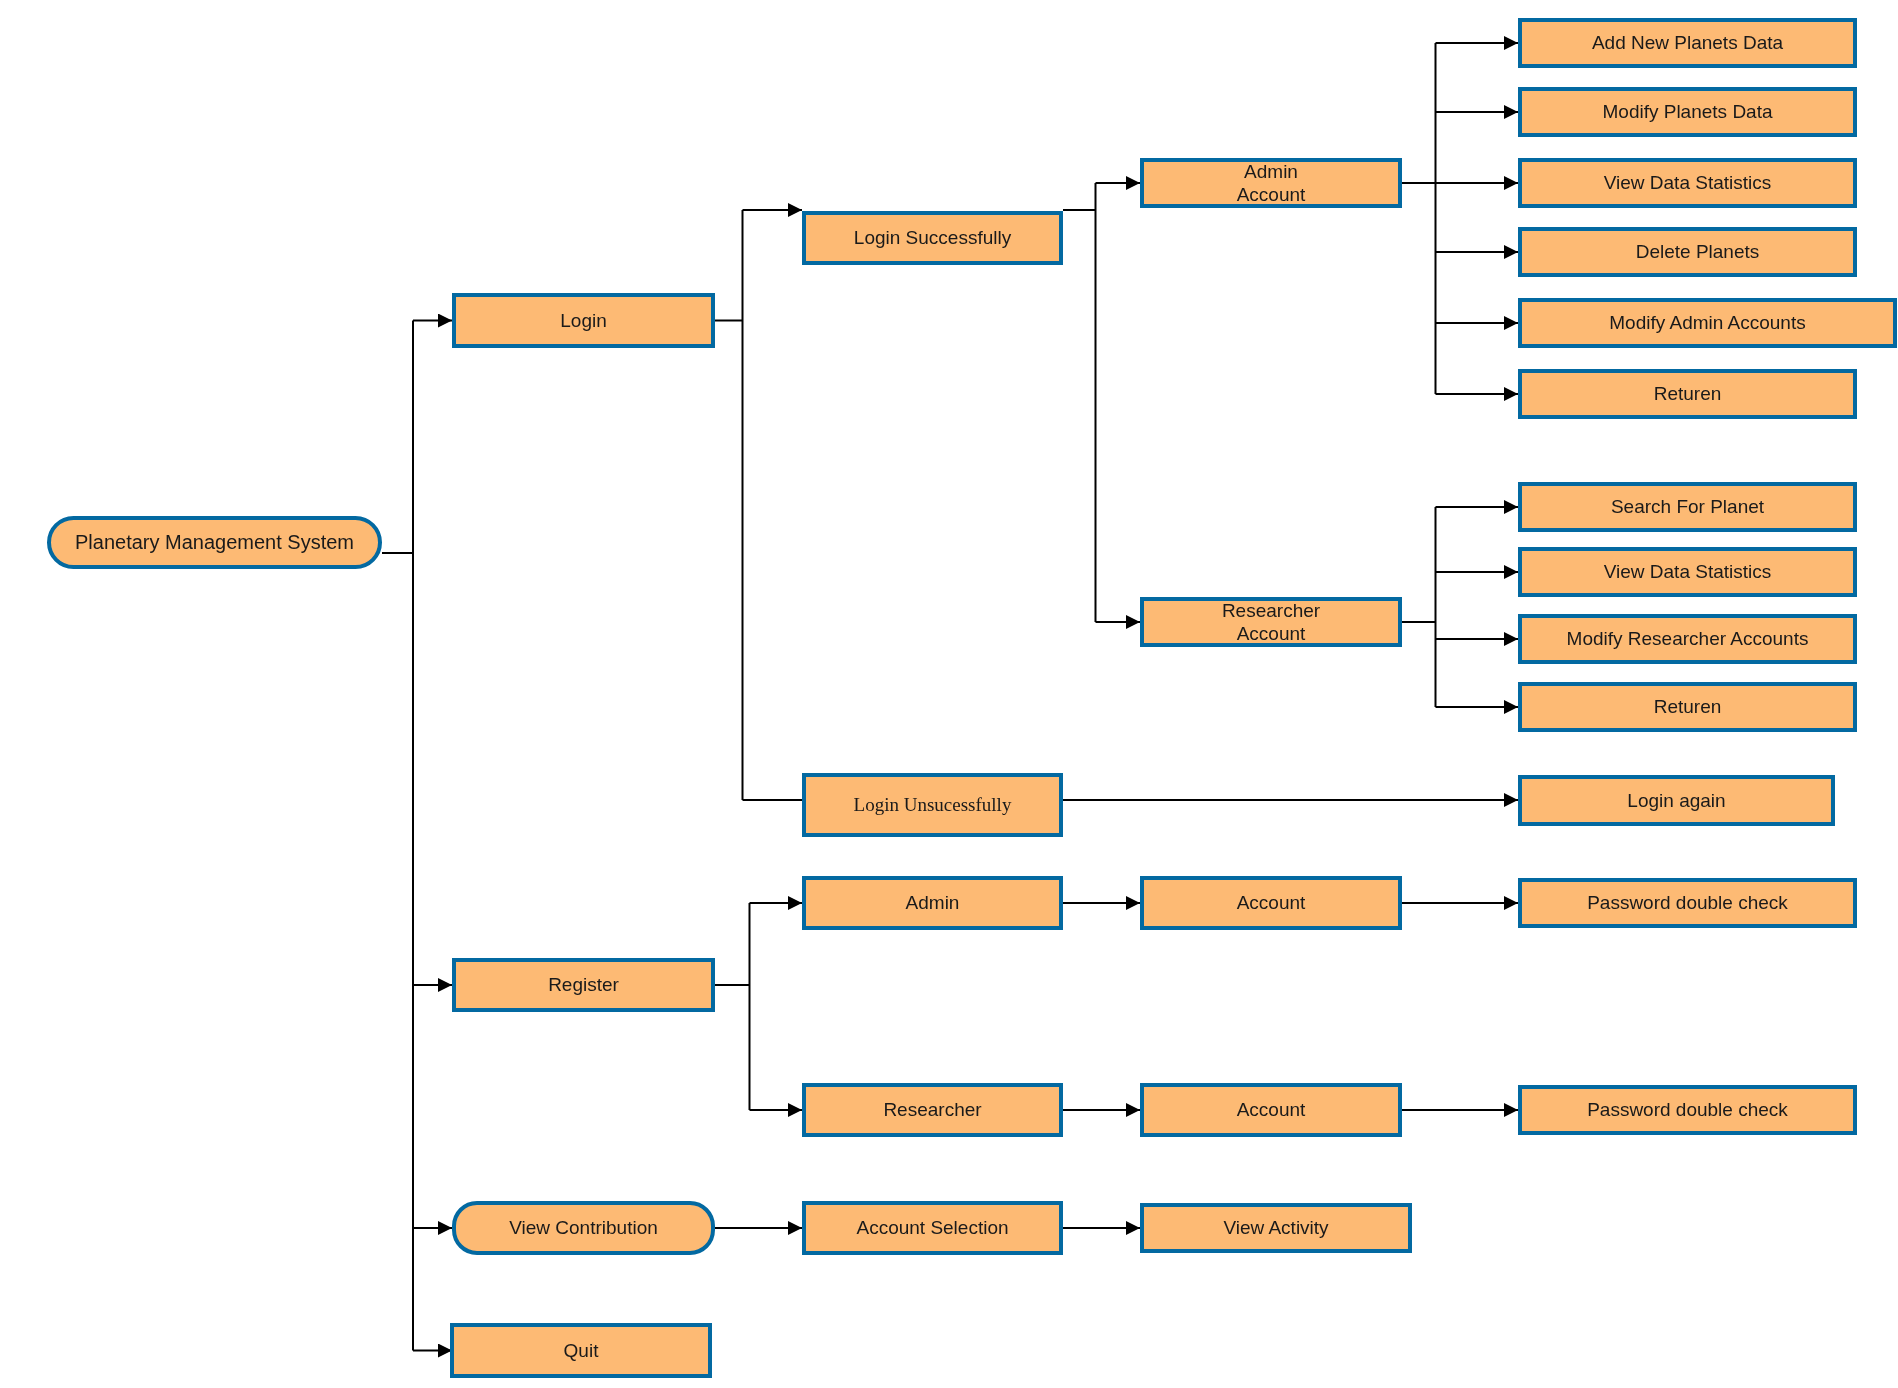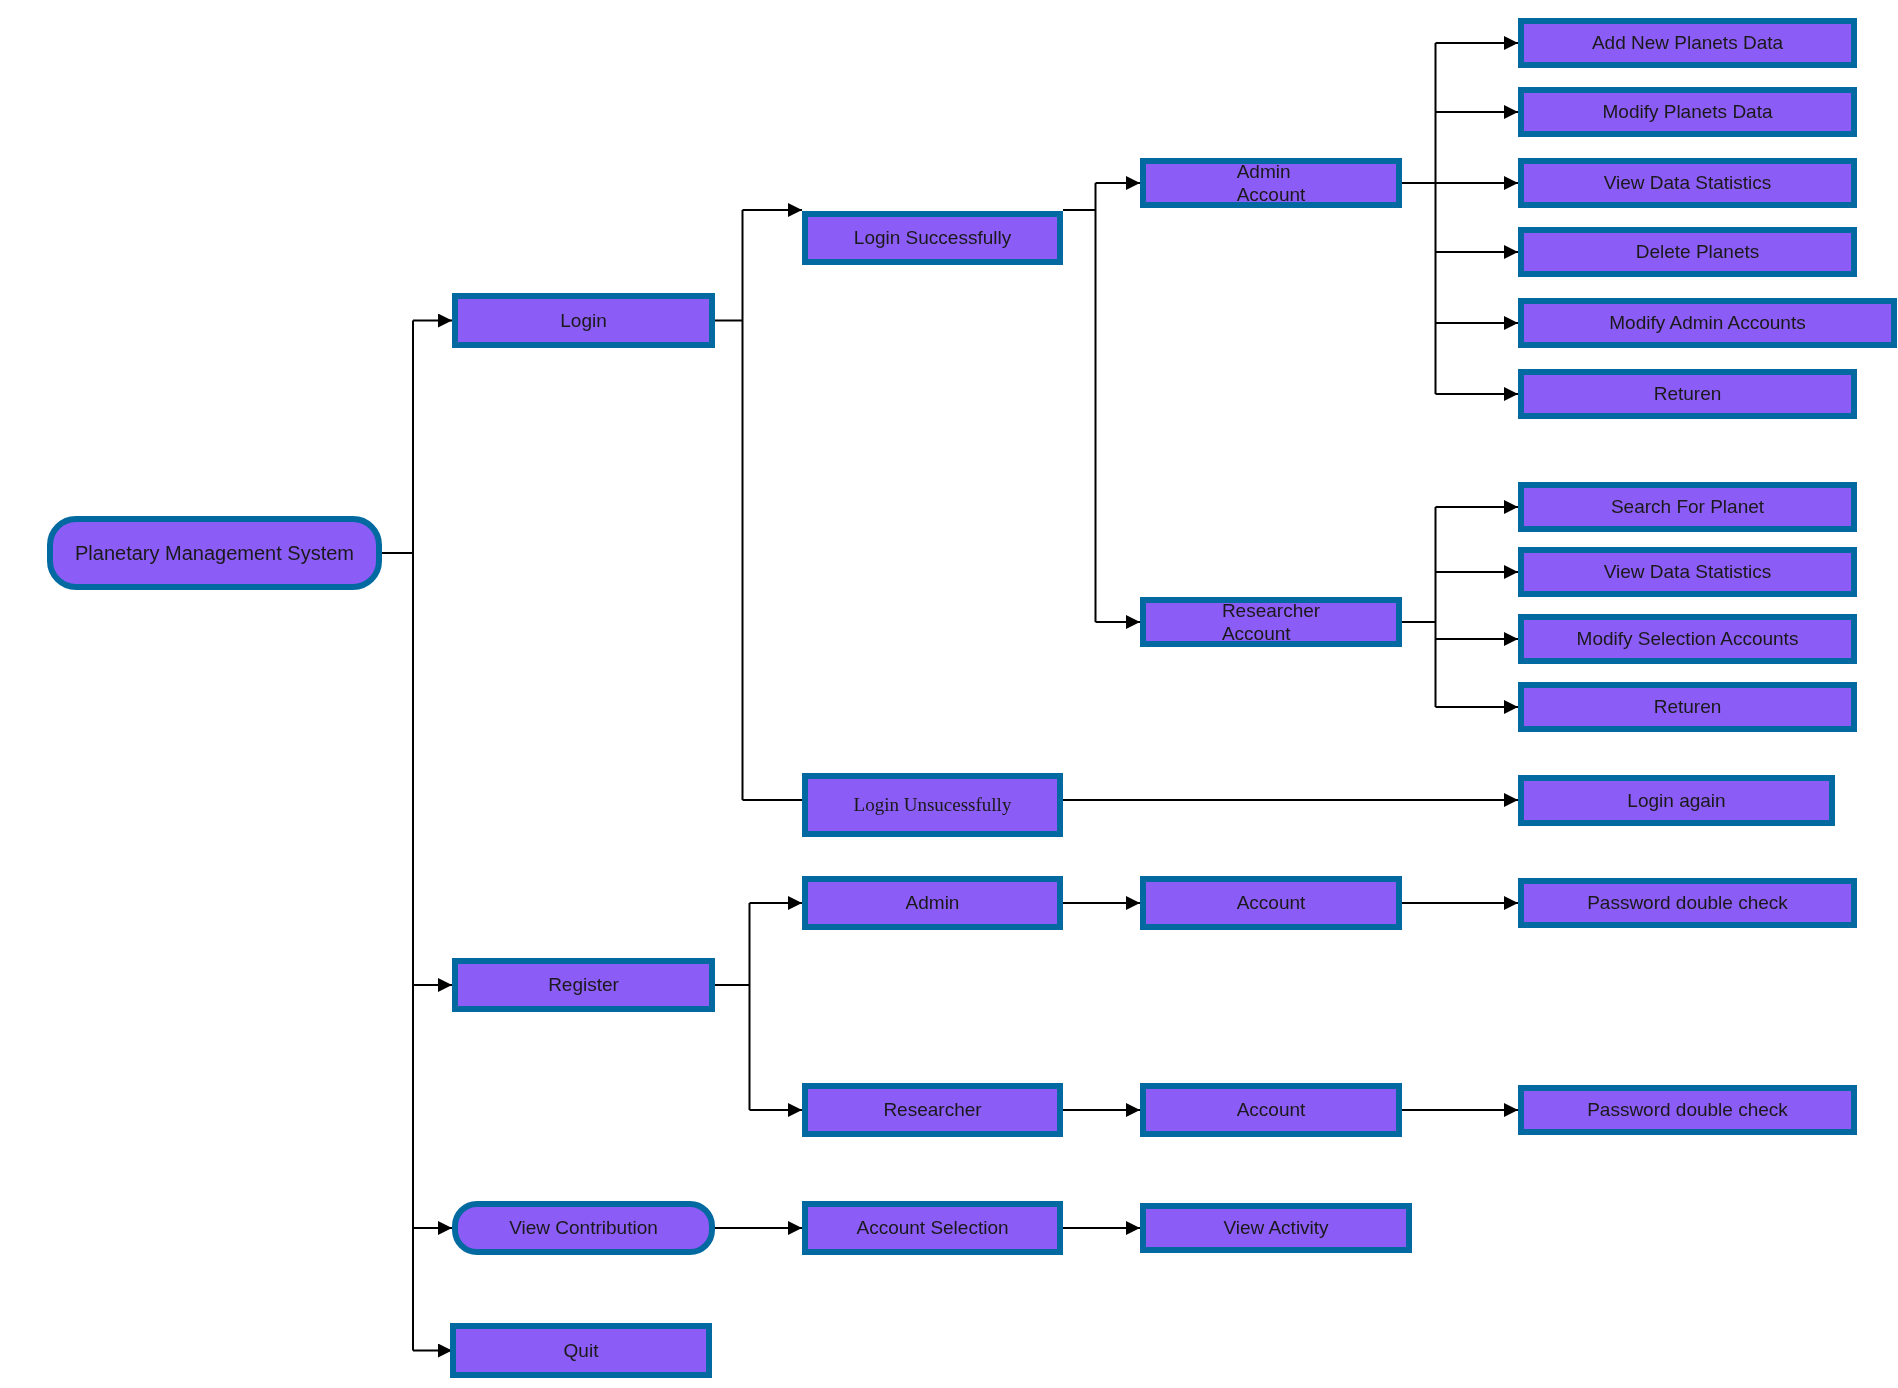--- a/index.html
+++ b/index.html
@@ -7,25 +7,26 @@
     position:relative;
     width:1898px;height:1388px;
     background:#ffffff;
     font-family:"Liberation Sans", sans-serif;
     overflow:hidden;
   }
   #wires{position:absolute;left:0;top:0;pointer-events:none;}
   .node{
     position:absolute;
     box-sizing:border-box;
-    background:#8b5cf6;
-    border:6px solid #0369a1;
+    background:#fdba74;
+    border:4px solid #0369a1;
     display:flex;
     align-items:center;
     justify-content:center;
+    text-align:center;
     color:#1a1a1a;
     font-size:19px;
     line-height:1.22;
     white-space:pre-line;
     overflow:visible;
   }
   .node.root{font-size:20px;}
 </style>
 </head>
 <body>
@@ -84,21 +85,21 @@
       <path d="M1402 903 H1518" marker-end="url(#arrow)"></path>
 
       <path d="M1063 1110 H1140" marker-end="url(#arrow)"></path>
       <path d="M1402 1110 H1518" marker-end="url(#arrow)"></path>
 
       <path d="M715 1228 H802" marker-end="url(#arrow)"></path>
       <path d="M1063 1228 H1140" marker-end="url(#arrow)"></path>
     </g>
   </svg>
 
-  <div class="node root" style="left:47px;top:516px;width:335px;height:74px;border-radius:29px;">Planetary Management System</div>
+  <div class="node root" style="left:47px;top:516px;width:335px;height:53px;border-radius:29px;">Planetary Management System</div>
 
   <div class="node" style="left:452px;top:293px;width:263px;height:55px;">Login</div>
   <div class="node" style="left:452px;top:958px;width:263px;height:54px;">Register</div>
   <div class="node" style="left:452px;top:1201px;width:263px;height:54px;border-radius:25px;">View Contribution</div>
   <div class="node" style="left:450px;top:1323px;width:262px;height:55px;">Quit</div>
 
   <div class="node" style="left:802px;top:183px;width:261px;height:54px;margin-top:28px;">Login Successfully</div>
   <div class="node" style="left:802px;top:773px;width:261px;height:64px;font-family:Liberation Serif, serif;">Login Unsucessfully</div>
   <div class="node" style="left:802px;top:876px;width:261px;height:54px;">Admin</div>
   <div class="node" style="left:802px;top:1083px;width:261px;height:54px;">Researcher</div>
@@ -114,20 +115,20 @@
 
   <div class="node" style="left:1518px;top:18px;width:339px;height:50px;">Add New Planets Data</div>
   <div class="node" style="left:1518px;top:87px;width:339px;height:50px;">Modify Planets Data</div>
   <div class="node" style="left:1518px;top:158px;width:339px;height:50px;">View Data Statistics</div>
   <div class="node" style="left:1518px;top:227px;width:339px;height:50px;padding-left:20px;">Delete Planets</div>
   <div class="node" style="left:1518px;top:298px;width:379px;height:50px;">Modify Admin Accounts</div>
   <div class="node" style="left:1518px;top:369px;width:339px;height:50px;">Returen</div>
 
   <div class="node" style="left:1518px;top:482px;width:339px;height:50px;">Search For Planet</div>
   <div class="node" style="left:1518px;top:547px;width:339px;height:50px;">View Data Statistics</div>
-  <div class="node" style="left:1518px;top:614px;width:339px;height:50px;">Modify Selection Accounts</div>
+  <div class="node" style="left:1518px;top:614px;width:339px;height:50px;">Modify Researcher Accounts</div>
   <div class="node" style="left:1518px;top:682px;width:339px;height:50px;">Returen</div>
 
   <div class="node" style="left:1518px;top:775px;width:317px;height:51px;">Login again</div>
   <div class="node" style="left:1518px;top:878px;width:339px;height:50px;">Password double check</div>
   <div class="node" style="left:1518px;top:1085px;width:339px;height:50px;">Password double check</div>
 
 </div>
 
 </body></html>

